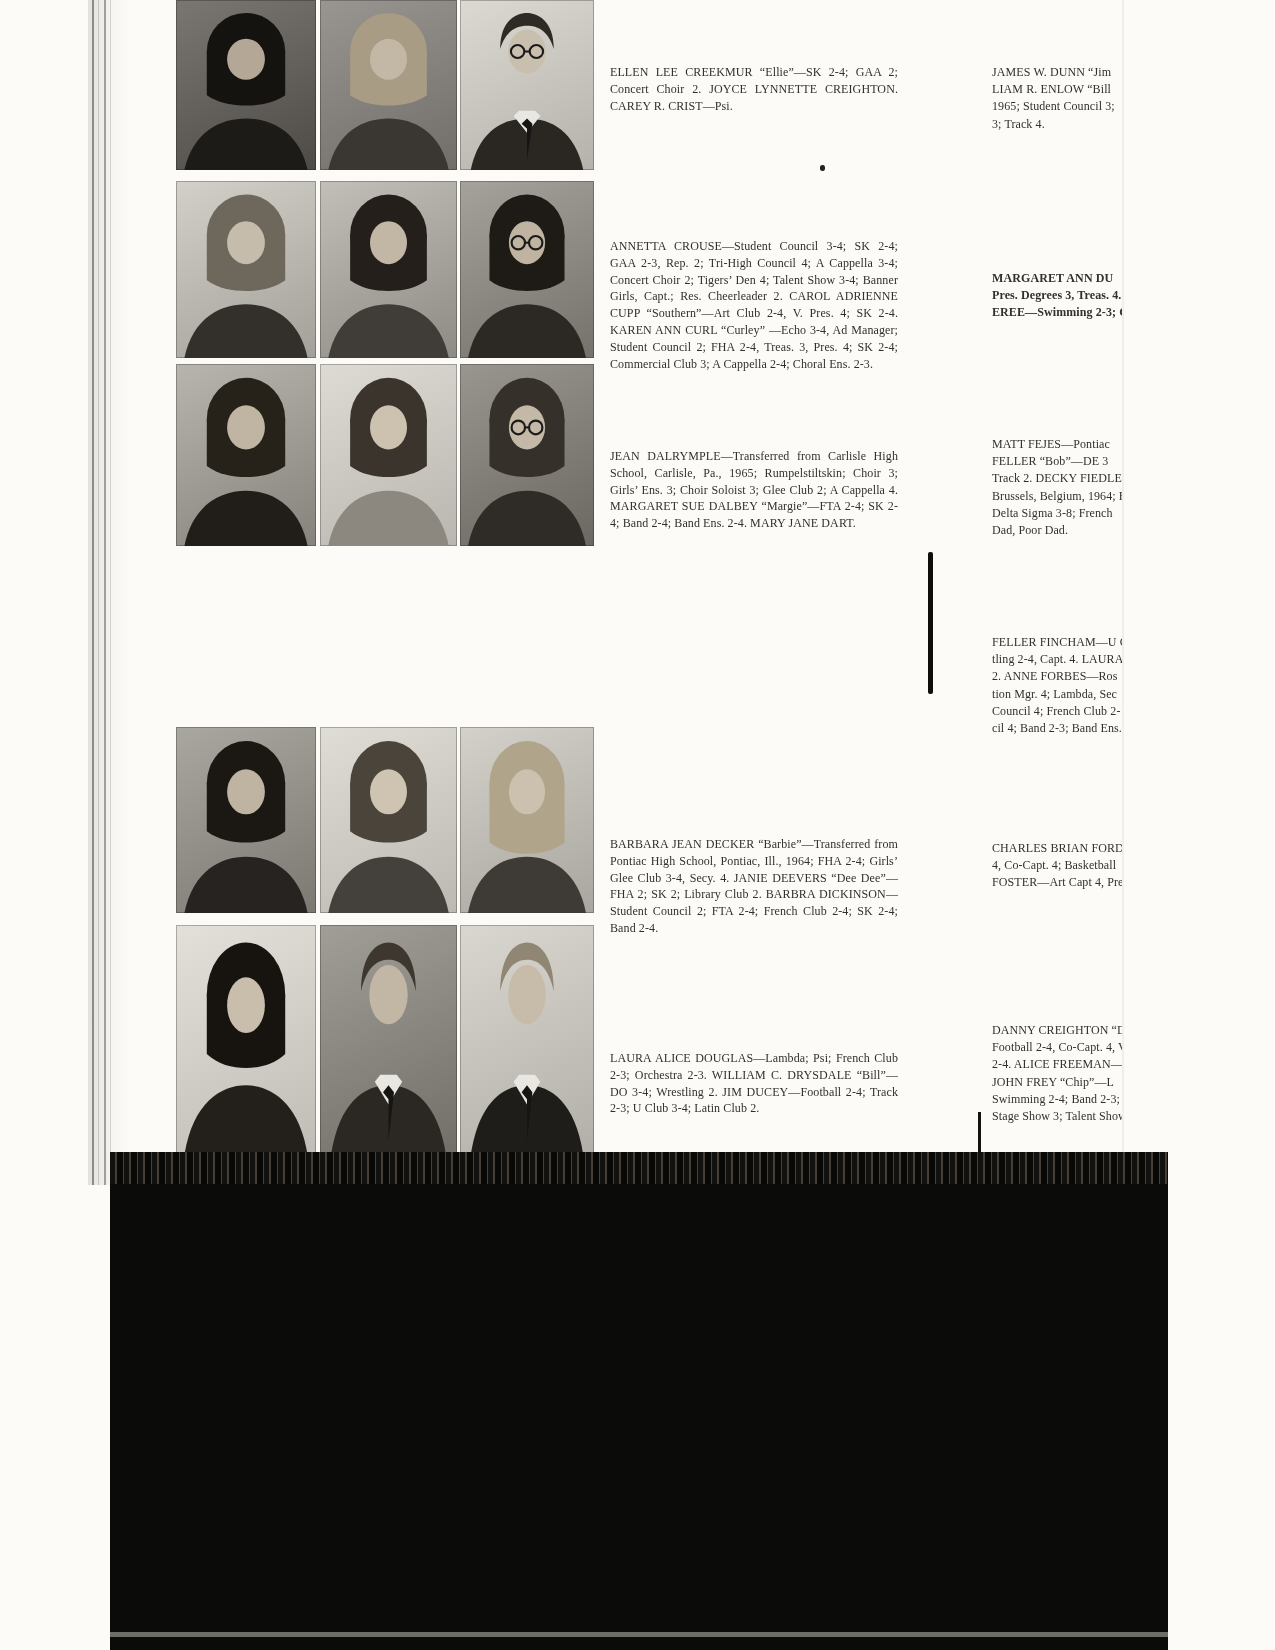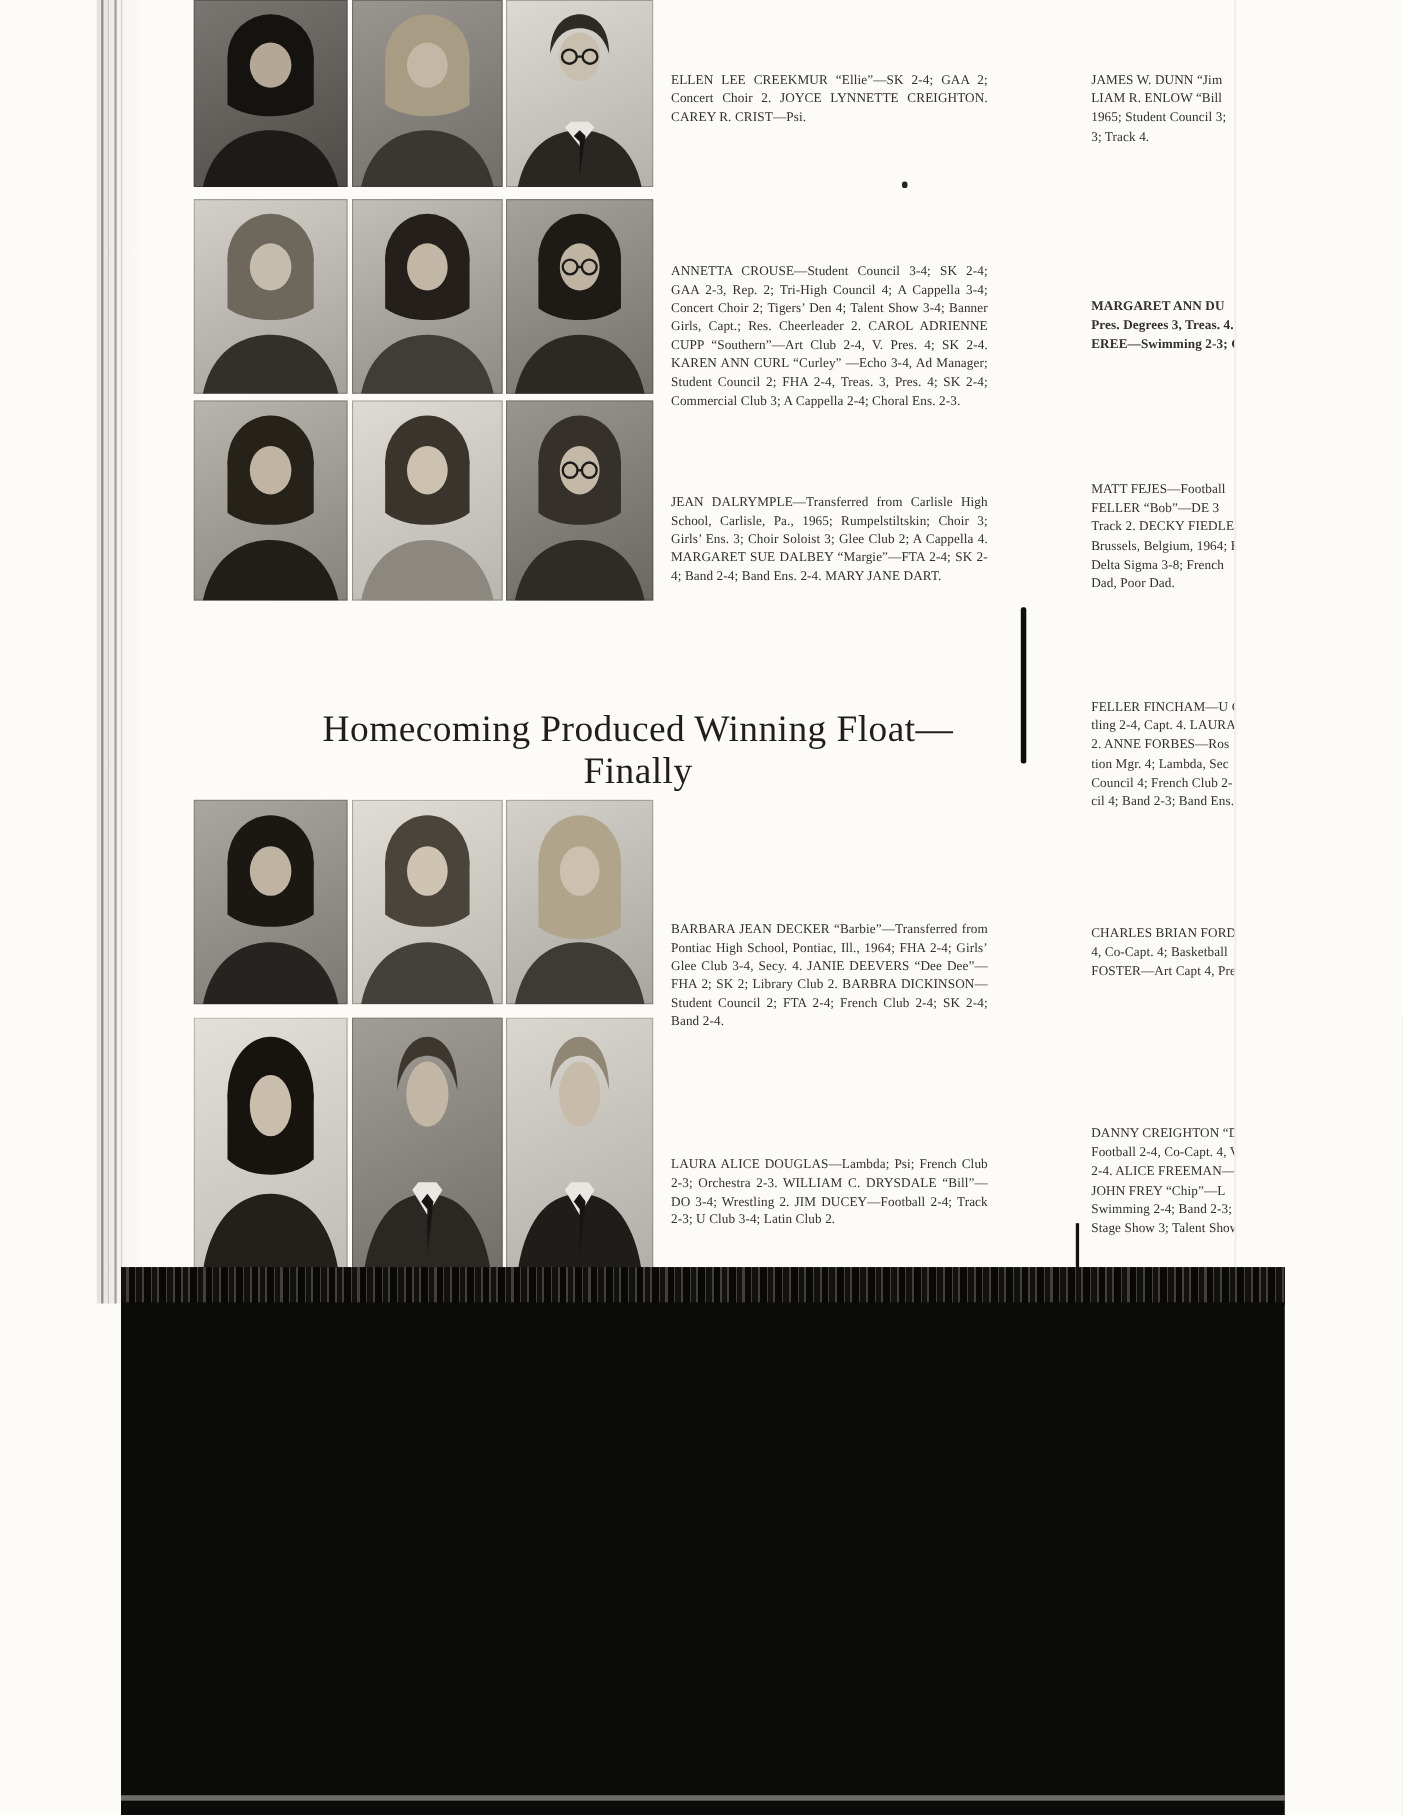--- a/index.html
+++ b/index.html
@@ -199,41 +199,40 @@
   <figure class="photo" style="left:460px;top:925px;width:134px;height:230px;--bgl:#dad7d0;--bg:#b2afa8;--hair:#8f8673;--body:#1f1d1a;--face:#c7bcaa;">
     <svg viewBox="0 0 100 132" preserveAspectRatio="none" aria-hidden="true">
       <path class="hair" d="M30,38 C30,16 42,10 50,10 C58,10 70,16 70,38 C66,24 58,20 50,20 C42,20 34,24 30,38 Z"></path>
       <ellipse class="face" cx="50" cy="40" rx="14" ry="17"></ellipse>
         <path class="body" d="M8,132 C14,102 32,92 50,92 C68,92 86,102 92,132 Z"></path>
       <path class="shirt" d="M40,90 L50,103 L60,90 L56,86 L44,86 Z"></path>
         <path class="tie" d="M50,100 L46,96 L50,92 L54,96 L50,124 Z"></path>
     </svg>
   </figure>
 
-  <h1 class="headline">Homecoming Produced Winning Float—Finally</h1>
 
   <p class="entry" style="top:52px;">ELLEN LEE CREEKMUR “Ellie”—SK 2-4; GAA 2; Concert Choir 2. JOYCE LYNNETTE CREIGHTON. CAREY R. CRIST—Psi.</p>
   <p class="entry" style="top:226px;">ANNETTA CROUSE—Student Council 3-4; SK 2-4; GAA 2-3, Rep. 2; Tri-High Council 4; A Cappella 3-4; Concert Choir 2; Tigers’ Den 4; Talent Show 3-4; Banner Girls, Capt.; Res. Cheerleader 2. CAROL ADRIENNE CUPP “Southern”—Art Club 2-4, V. Pres. 4; SK 2-4. KAREN ANN CURL “Curley” —Echo 3-4, Ad Manager; Student Council 2; FHA 2-4, Treas. 3, Pres. 4; SK 2-4; Commercial Club 3; A Cappella 2-4; Choral Ens. 2-3.</p>
   <p class="entry" style="top:436px;">JEAN DALRYMPLE—Transferred from Carlisle High School, Carlisle, Pa., 1965; Rumpelstiltskin; Choir 3; Girls’ Ens. 3; Choir Soloist 3; Glee Club 2; A Cappella 4. MARGARET SUE DALBEY “Margie”—FTA 2-4; SK 2-4; Band 2-4; Band Ens. 2-4. MARY JANE DART.</p>
   <p class="entry" style="top:824px;">BARBARA JEAN DECKER “Barbie”—Transferred from Pontiac High School, Pontiac, Ill., 1964; FHA 2-4; Girls’ Glee Club 3-4, Secy. 4. JANIE DEEVERS “Dee Dee”—FHA 2; SK 2; Library Club 2. BARBRA DICKINSON—Student Council 2; FTA 2-4; French Club 2-4; SK 2-4; Band 2-4.</p>
   <p class="entry" style="top:1038px;">LAURA ALICE DOUGLAS—Lambda; Psi; French Club 2-3; Orchestra 2-3. WILLIAM C. DRYSDALE “Bill”—DO 3-4; Wrestling 2. JIM DUCEY—Football 2-4; Track 2-3; U Club 3-4; Latin Club 2.</p>
 
   <div class="rblock" style="top:64px;">
       <div>JAMES W. DUNN “Jim</div>
       <div>LIAM R. ENLOW “Bill</div>
       <div>1965; Student Council 3;</div>
       <div>3; Track 4.</div>
     </div>
   <div class="rblock" style="top:270px;font-weight:bold;">
       <div>MARGARET ANN DU</div>
       <div>Pres. Degrees 3, Treas. 4.</div>
       <div>EREE—Swimming 2-3; G</div>
     </div>
   <div class="rblock" style="top:436px;">
-      <div>MATT FEJES—Football</div>
+      <div>MATT FEJES—Pontiac</div>
       <div>FELLER “Bob”—DE 3</div>
       <div>Track 2. DECKY FIEDLE</div>
       <div>Brussels, Belgium, 1964; E</div>
       <div>Delta Sigma 3-8; French</div>
       <div>Dad, Poor Dad.</div>
     </div>
   <div class="rblock" style="top:634px;">
       <div>FELLER FINCHAM—U C</div>
       <div>tling 2-4, Capt. 4. LAURA</div>
       <div>2. ANNE FORBES—Ros</div>

